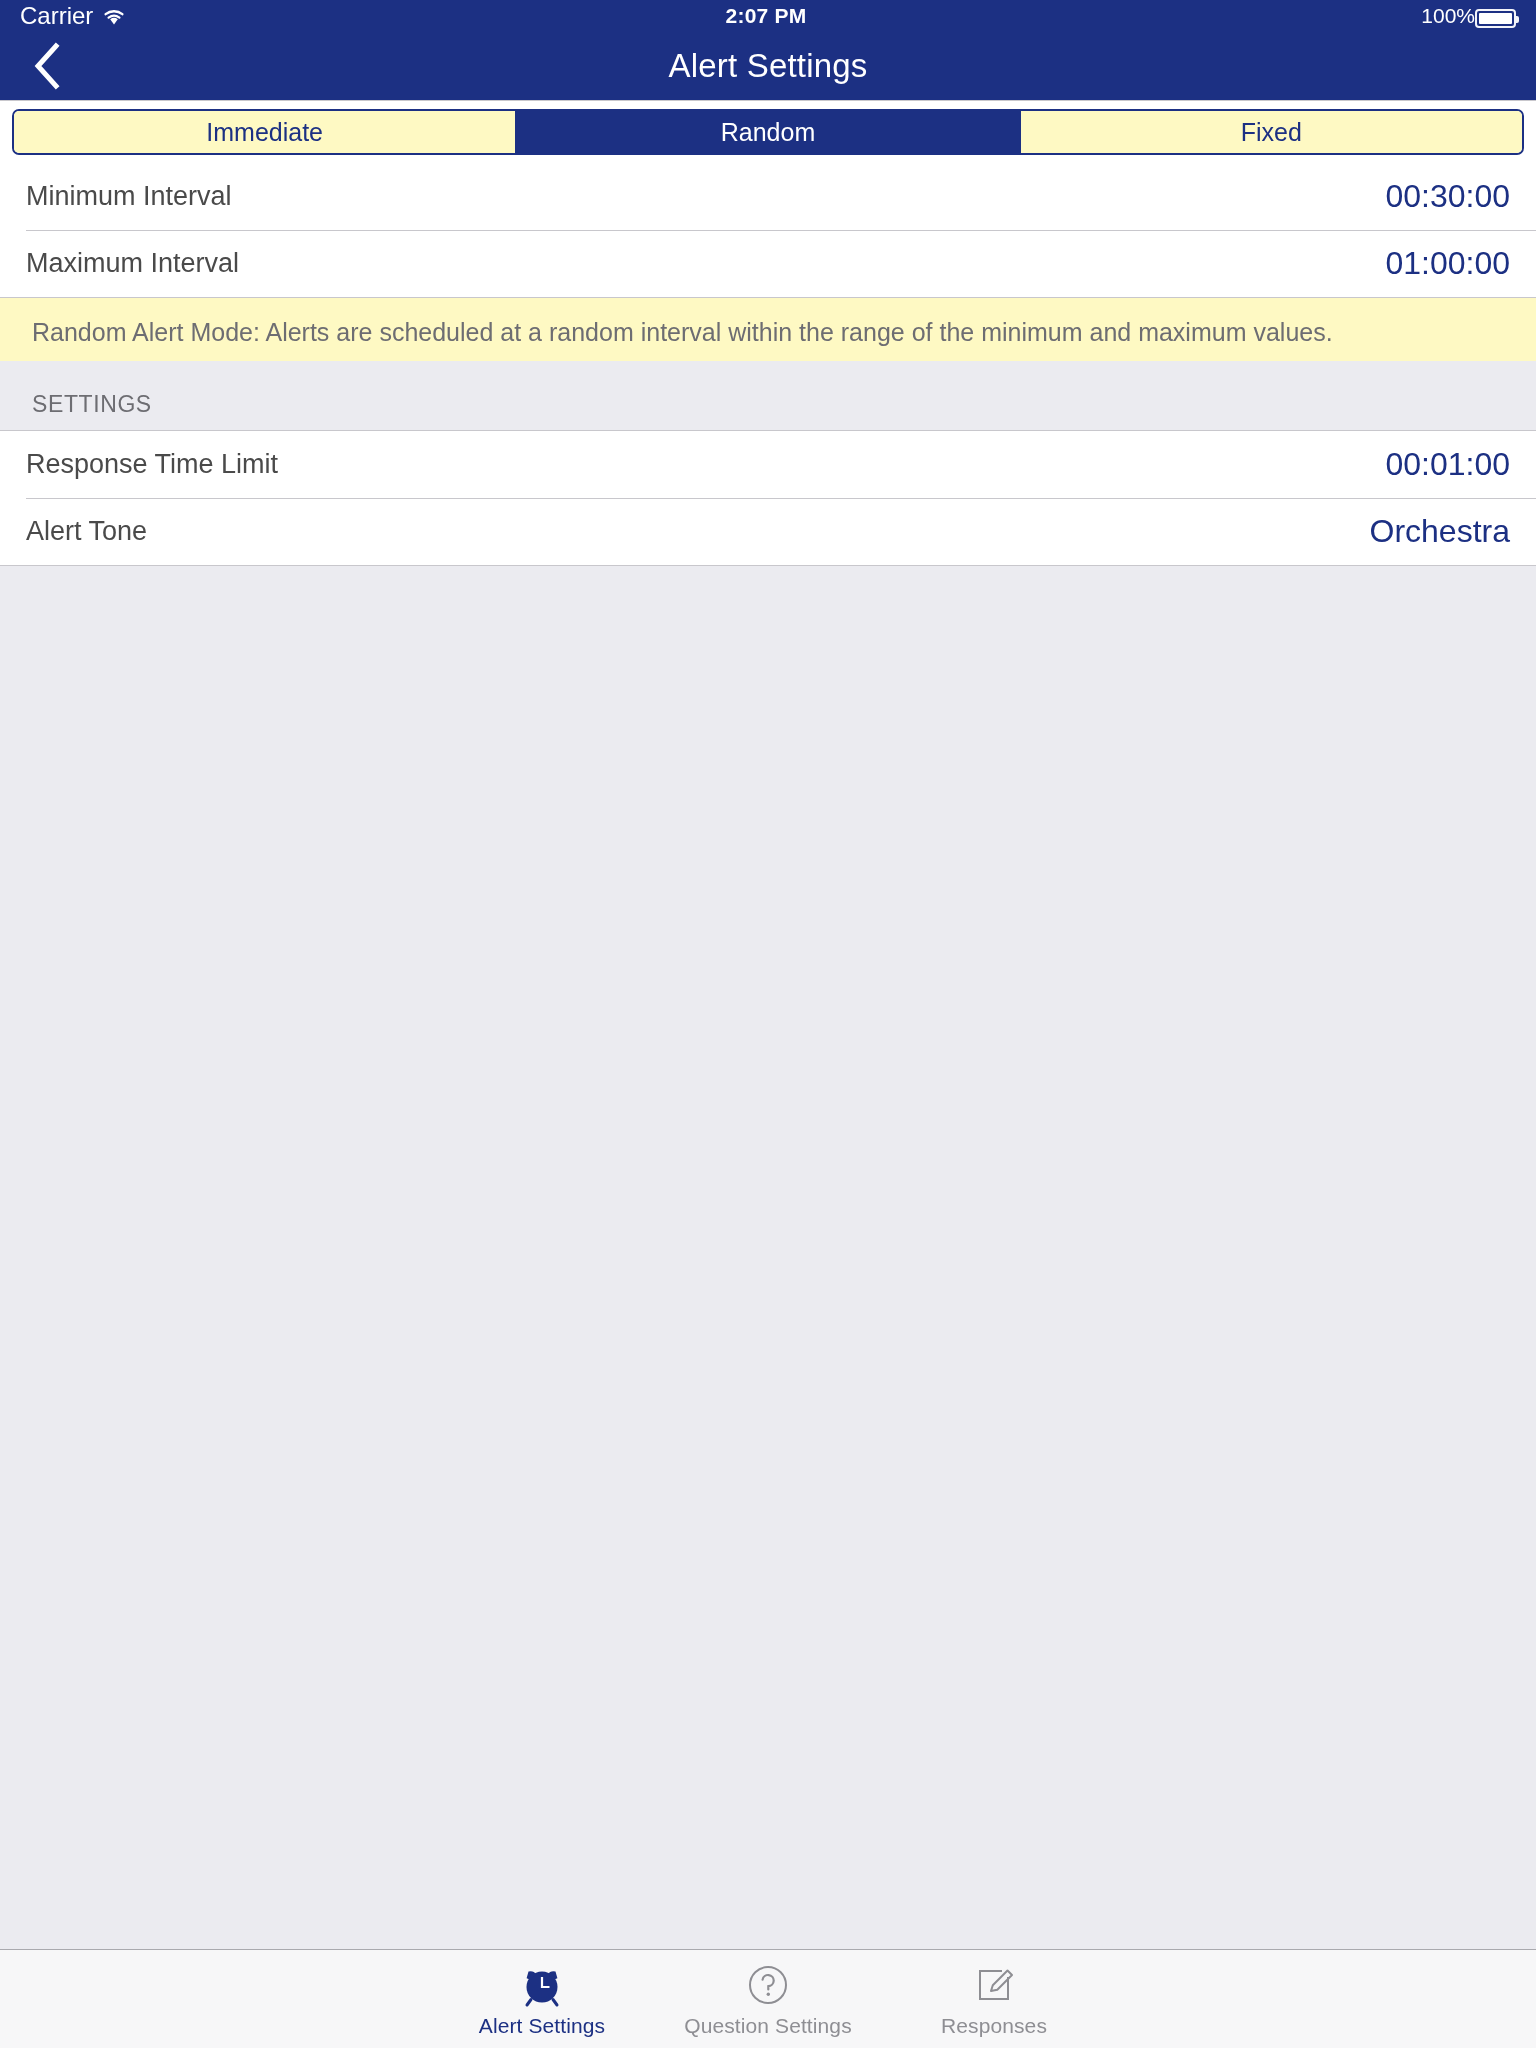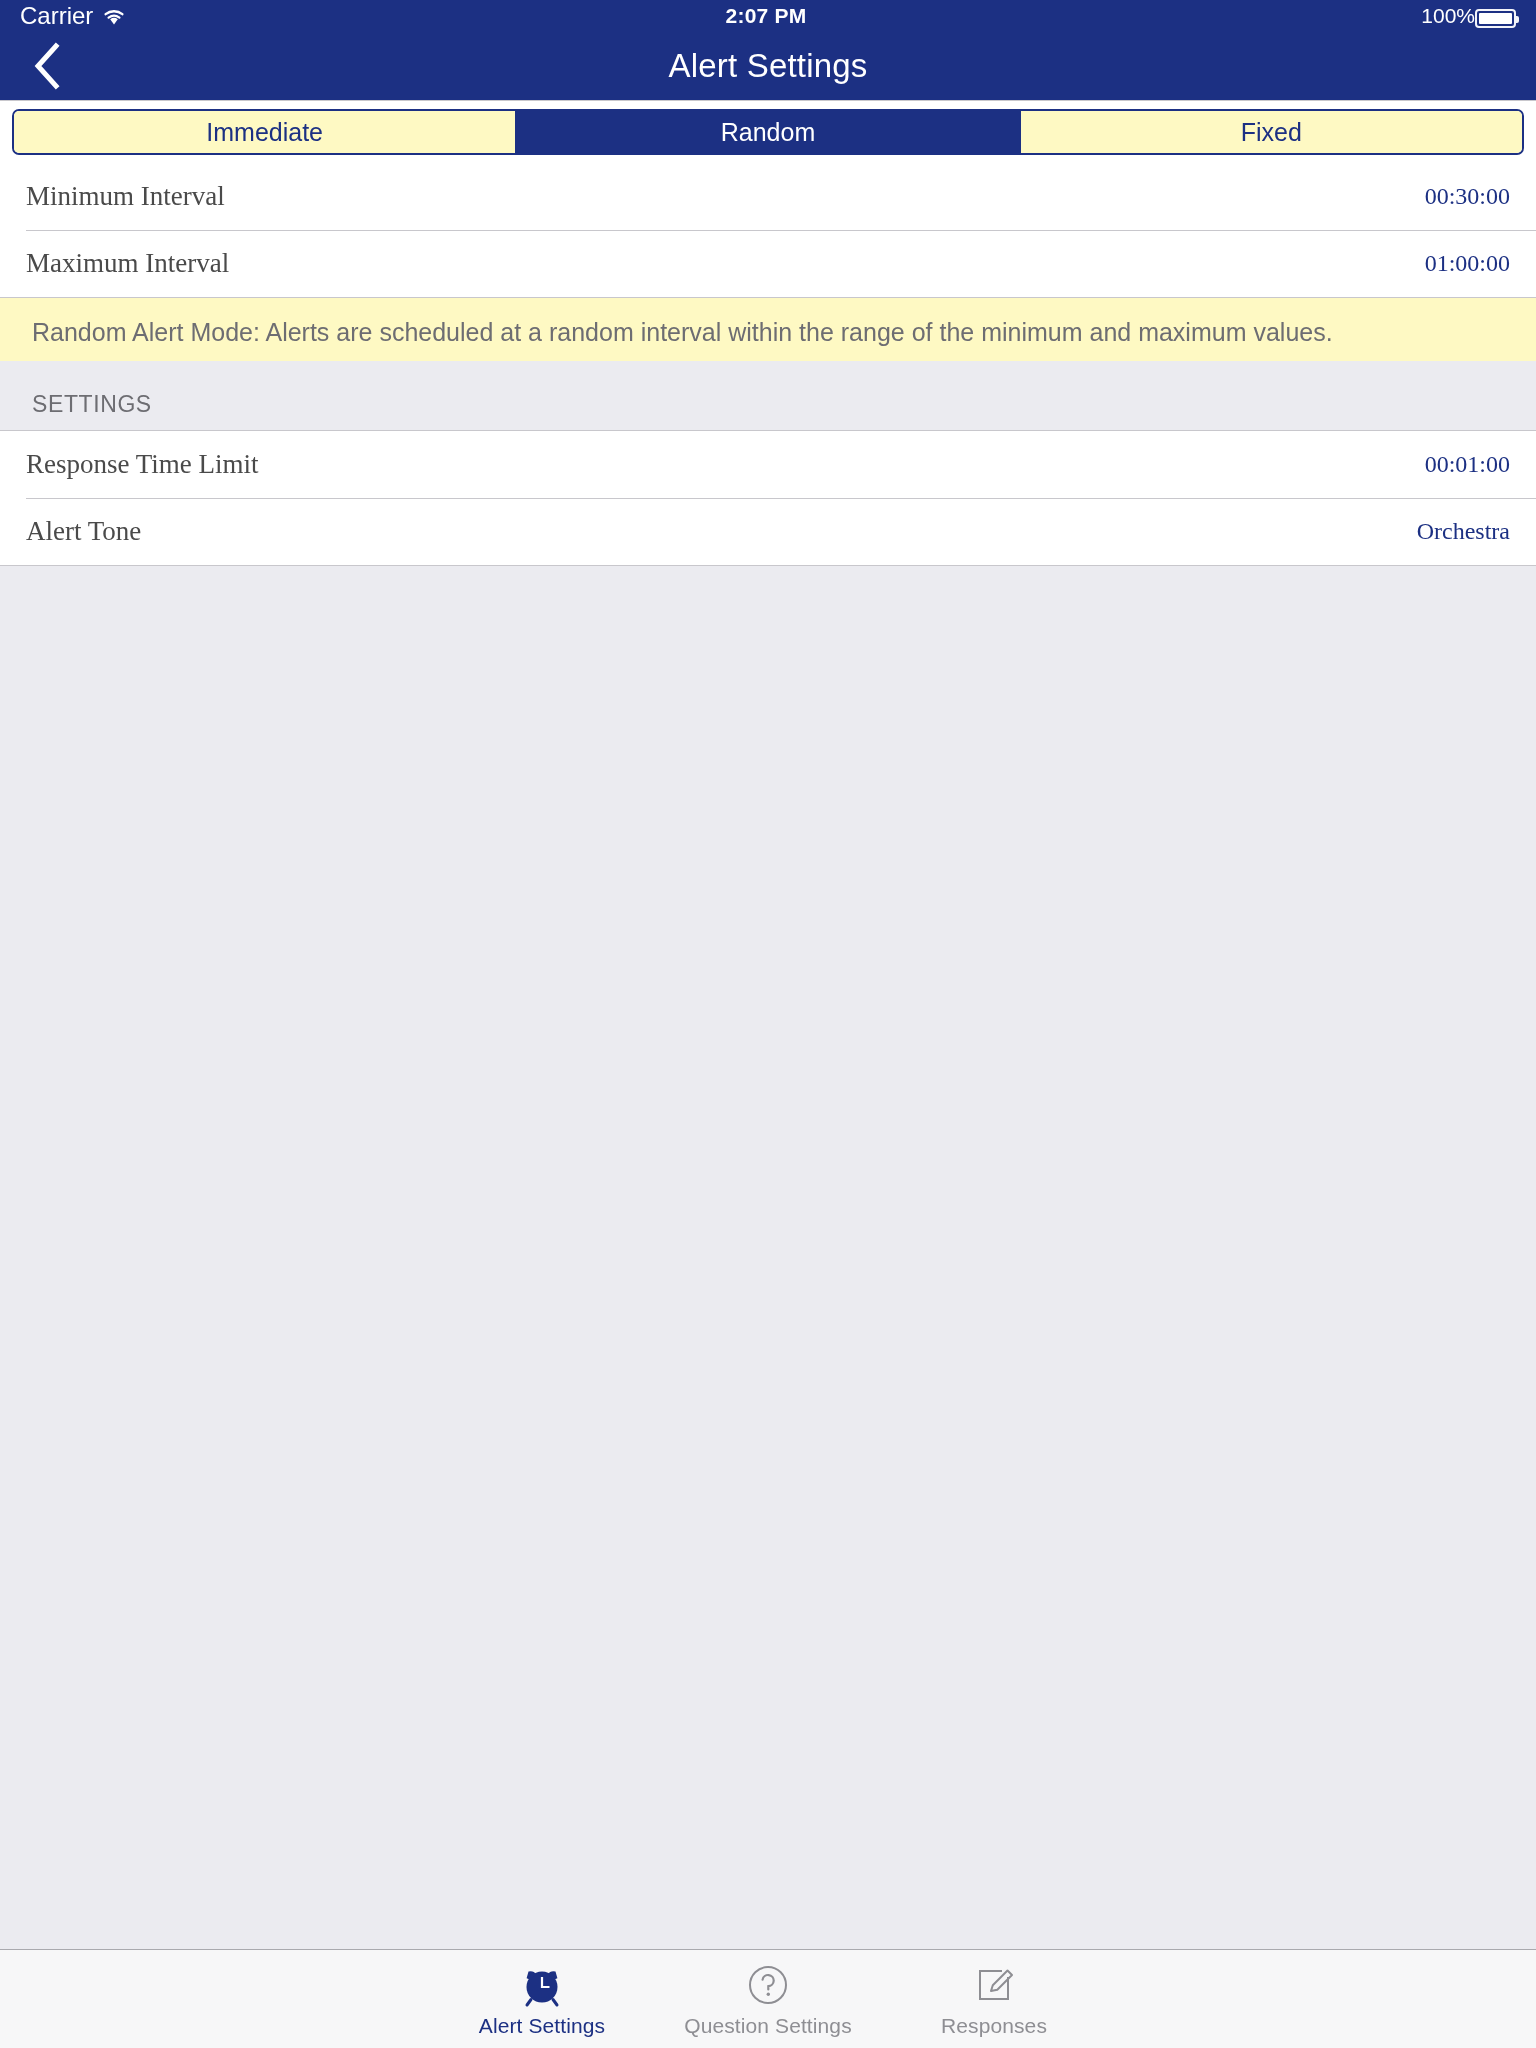--- a/index.html
+++ b/index.html
@@ -167,38 +167,37 @@
   }
 
   .row {
     position: relative;
     height: 67px;
     display: flex;
     align-items: center;
     padding: 0 26px;
     background: #ffffff;
     cursor: pointer;
-    font-family: Liberation Serif, serif;
   }
   .row + .row::before {
     content: "";
     position: absolute;
     left: 26px;
     right: 0;
     top: 0;
     height: 1px;
     background: #c8c7cc;
   }
   .row-label {
     font-size: 27px;
     color: #4a4a4a;
     flex: 1 1 auto;
   }
   .row-value {
-    font-size: 24px;
+    font-size: 32px;
     color: #1c3083;
     text-align: right;
   }
 
   .footer-note {
     padding: 18px 16px 12px 32px;
     font-size: 25px;
     color: #6d6d72;
     line-height: 1.3;
     background: #fef9c3;

